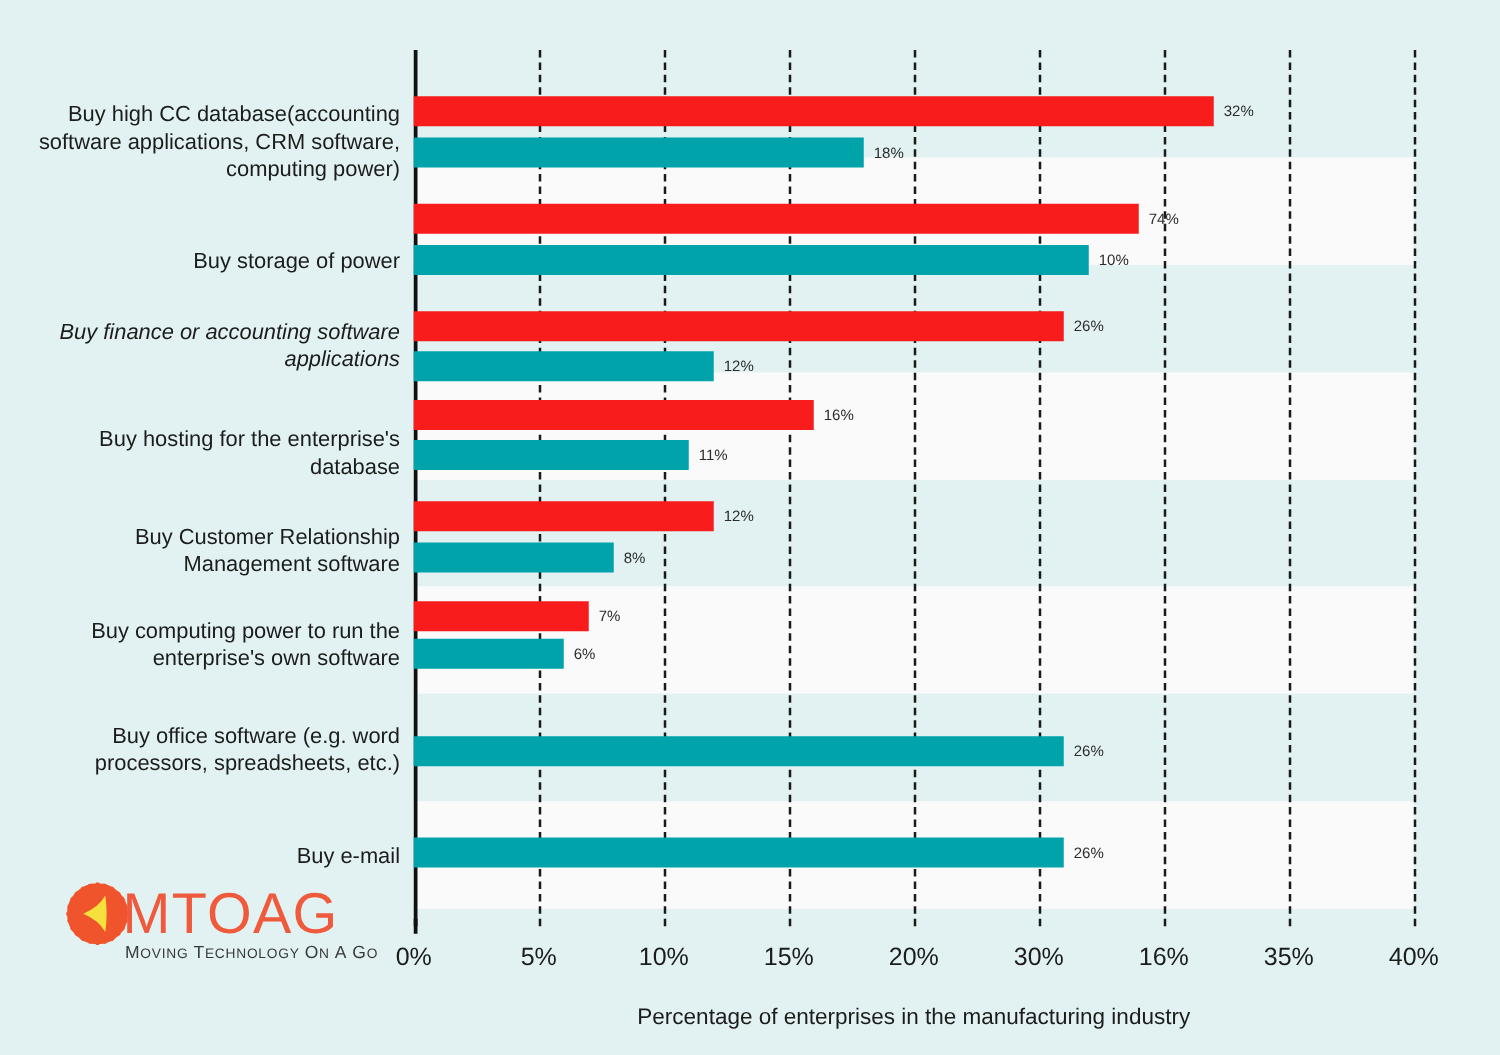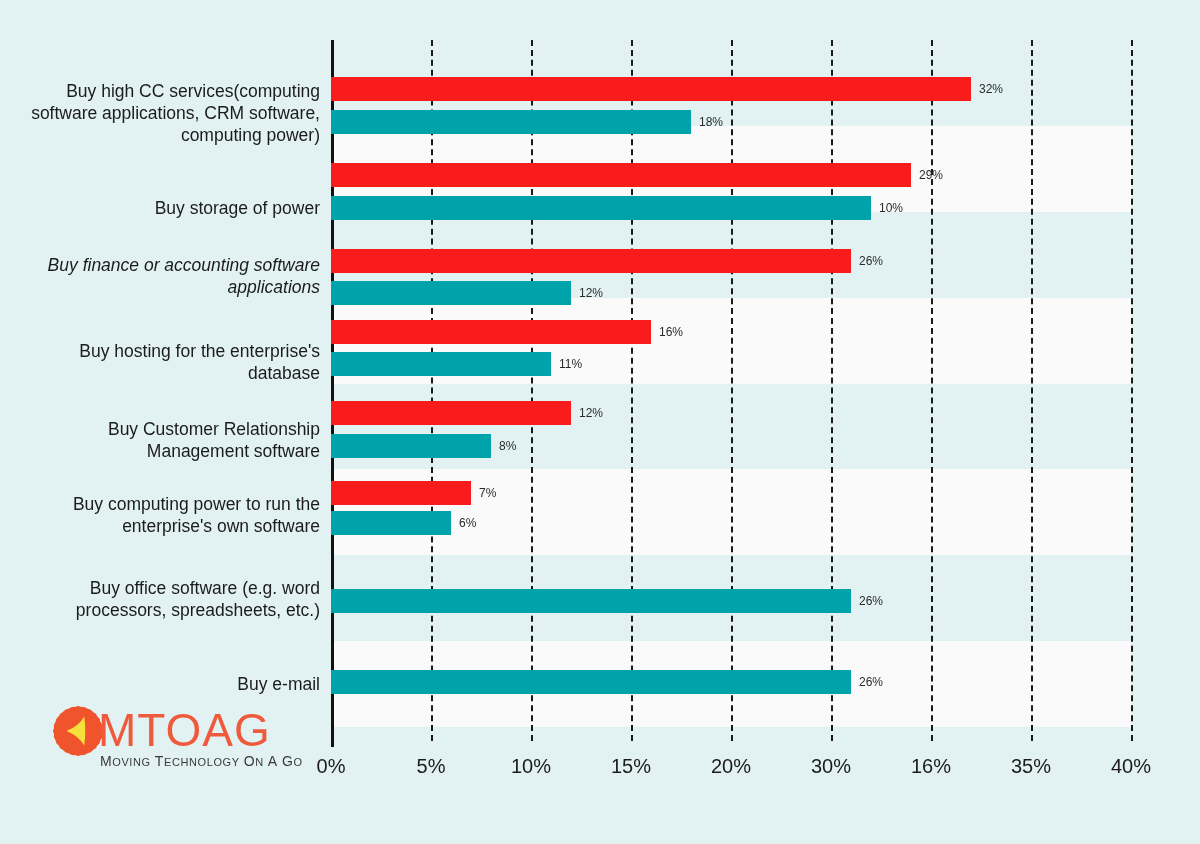--- a/index.html
+++ b/index.html
@@ -183,21 +183,21 @@
   <div class="gridline" style="left:1131px; top:40px;"></div>
 
   <div class="axis-line"></div>
 
   <div class="bar red" style="left:331px; top:77px;  width:640px;"></div>
   <div class="bar-label" style="left:979px; top:77px;">32%</div>
   <div class="bar teal" style="left:331px; top:110px; width:360px;"></div>
   <div class="bar-label" style="left:699px; top:110px;">18%</div>
 
   <div class="bar red" style="left:331px; top:163px; width:580px;"></div>
-  <div class="bar-label" style="left:919px; top:163px;">29%</div>
+  <div class="bar-label" style="left:919px; top:163px;">74%</div>
   <div class="bar teal" style="left:331px; top:196px; width:540px;"></div>
   <div class="bar-label" style="left:879px; top:196px;">10%</div>
 
   <div class="bar red" style="left:331px; top:249px; width:520px;"></div>
   <div class="bar-label" style="left:859px; top:249px;">26%</div>
   <div class="bar teal" style="left:331px; top:281px; width:240px;"></div>
   <div class="bar-label" style="left:579px; top:281px;">12%</div>
 
   <div class="bar red" style="left:331px; top:320px; width:320px;"></div>
   <div class="bar-label" style="left:659px; top:320px;">16%</div>
@@ -214,41 +214,42 @@
   <div class="bar teal" style="left:331px; top:511px; width:120px;"></div>
   <div class="bar-label" style="left:459px; top:511px;">6%</div>
 
   <div class="bar teal" style="left:331px; top:589px; width:520px;"></div>
   <div class="bar-label" style="left:859px; top:589px;">26%</div>
 
   <div class="bar teal" style="left:331px; top:670px; width:520px;"></div>
   <div class="bar-label" style="left:859px; top:670px;">26%</div>
 
   <div class="cat-labels-col">
-    <div class="cat-label" style="top:80px;">Buy high CC services(computing software applications, CRM software, computing power)</div>
+    <div class="cat-label" style="top:80px;">Buy high CC database(accounting software applications, CRM software, computing power)</div>
     <div class="cat-label" style="top:197px;">Buy storage of power</div>
     <div class="cat-label" style="top:254px;font-style:italic;">Buy finance or accounting software applications</div>
     <div class="cat-label" style="top:340px;">Buy hosting for the enterprise's database</div>
     <div class="cat-label" style="top:418px;">Buy Customer Relationship Management software</div>
     <div class="cat-label" style="top:493px;">Buy computing power to run the enterprise's own software</div>
     <div class="cat-label" style="top:577px;">Buy office software (e.g. word processors, spreadsheets, etc.)</div>
     <div class="cat-label" style="top:673px;">Buy e-mail</div>
   </div>
 
   <div class="xtick-mark" style="left:331px;"></div>
   <div class="xtick" style="left:331px;">0%</div>
   <div class="xtick" style="left:431px;">5%</div>
   <div class="xtick" style="left:531px;">10%</div>
   <div class="xtick" style="left:631px;">15%</div>
   <div class="xtick" style="left:731px;">20%</div>
   <div class="xtick" style="left:831px;">30%</div>
   <div class="xtick" style="left:931px;">16%</div>
   <div class="xtick" style="left:1031px;">35%</div>
   <div class="xtick" style="left:1131px;">40%</div>
 
+  <div class="x-axis-title">Percentage of enterprises in the manufacturing industry</div>
 
   <div class="logo">
     <svg class="logo-mark" viewBox="0 0 100 100" xmlns="http://www.w3.org/2000/svg">
       <g>
         <circle cx="50" cy="50" r="47" fill="#f0542d"></circle>
         <g stroke="#f0542d" stroke-width="5">
           <line x1="50" y1="2" x2="50" y2="12"></line>
           <line x1="62" y1="4" x2="59" y2="14"></line>
           <line x1="74" y1="9" x2="68" y2="17"></line>
           <line x1="84" y1="17" x2="77" y2="24"></line>

